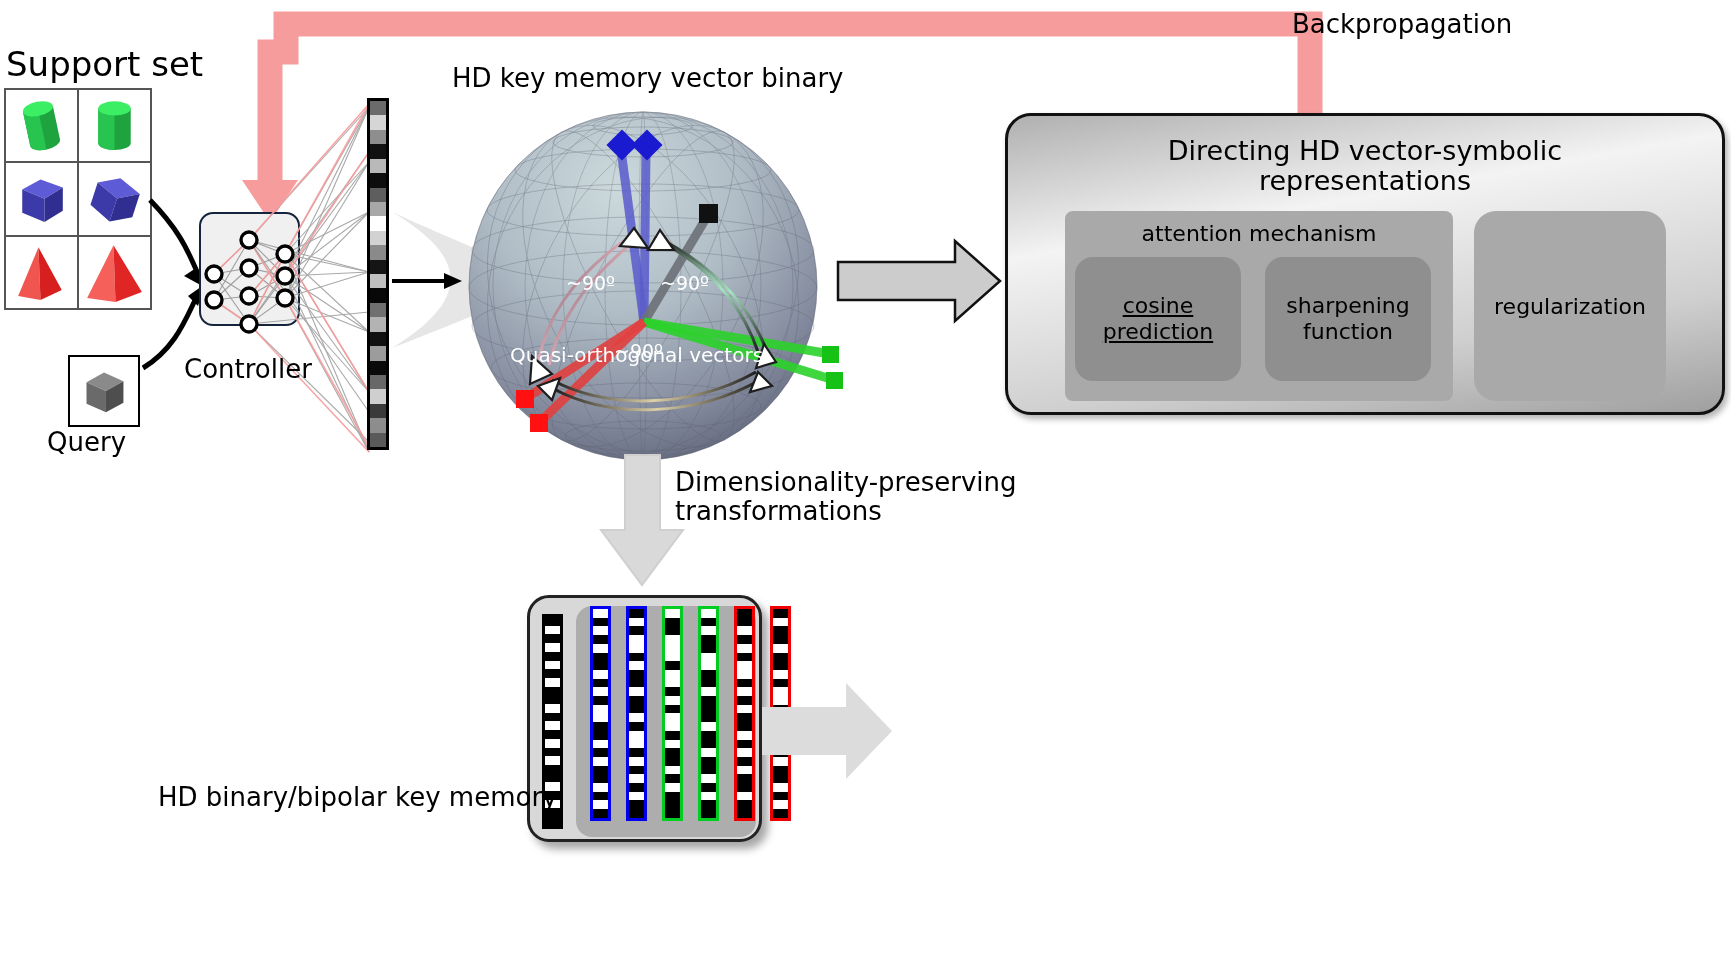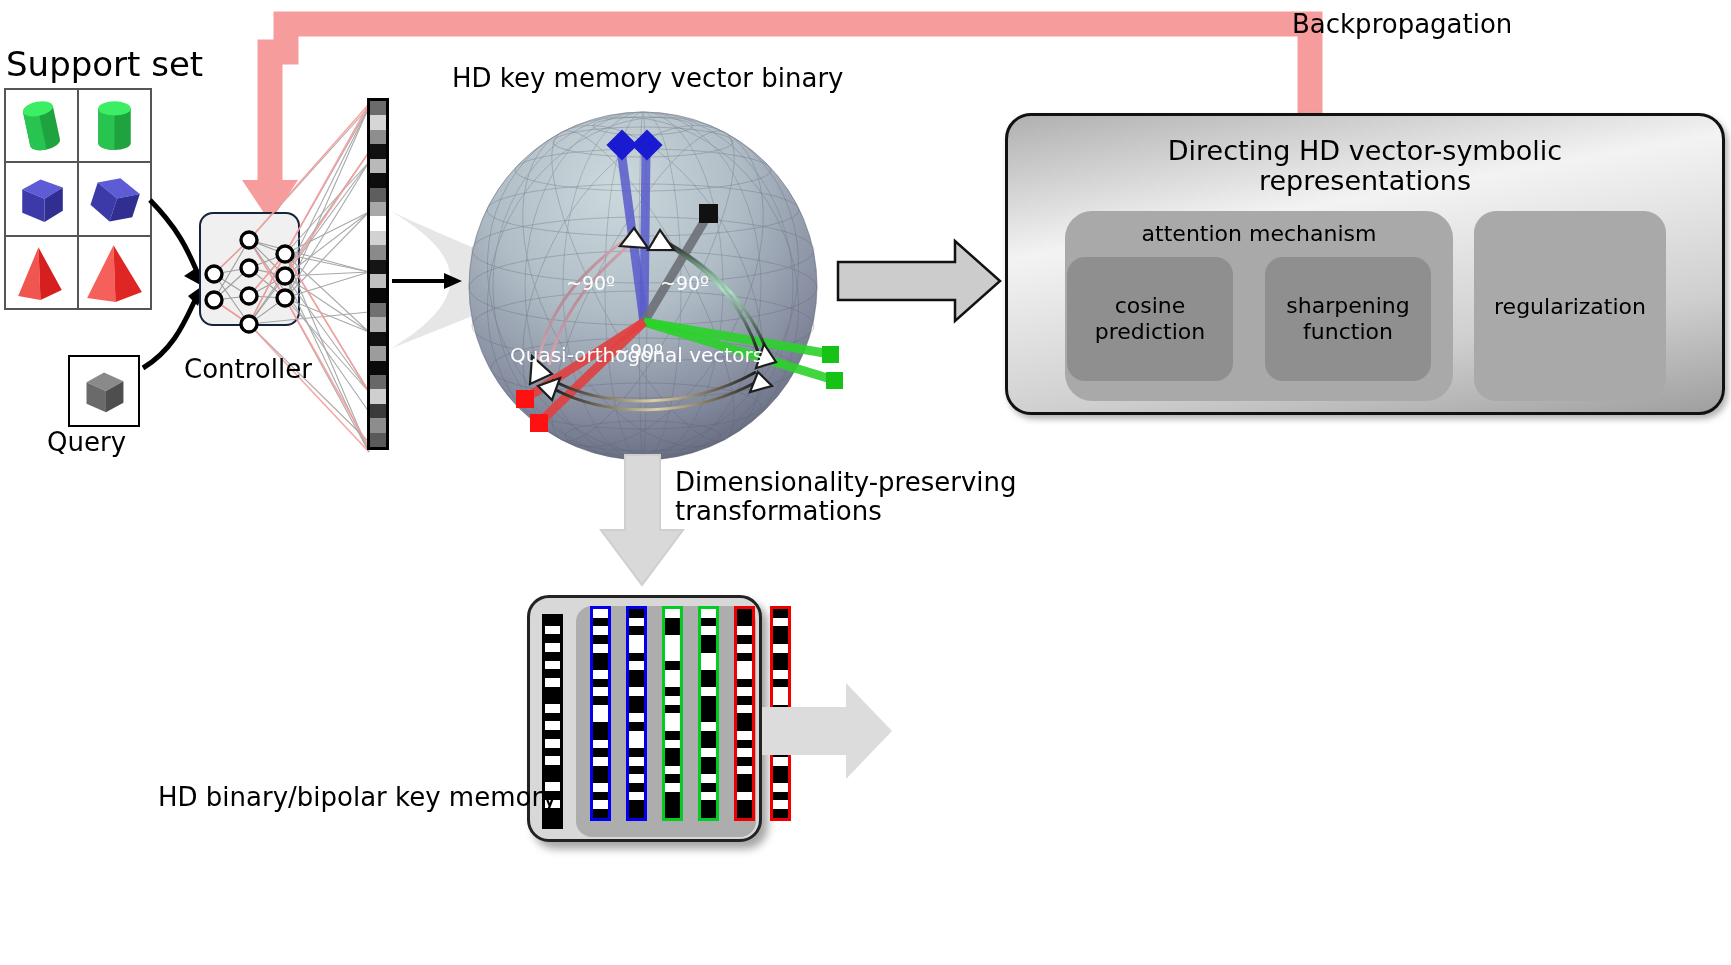--- a/index.html
+++ b/index.html
@@ -34,26 +34,26 @@
   #sphere{position:absolute;left:448px;top:110px;width:390px;height:352px;}
 
   
   #vsa-panel{position:absolute;left:1005px;top:113px;width:720px;height:302px;
       border:3px solid #111;border-radius:26px;box-sizing:border-box;
       background:linear-gradient(170deg,#b0b0b0 0%,#f3f3f3 34%,#cfcfcf 72%,#9f9f9f 100%);
       box-shadow:3px 4px 6px rgba(0,0,0,.30);}
   #vsa-title{position:absolute;left:0;right:0;top:20px;text-align:center;
       font-size:27px;line-height:1.12;}
   #attention-box{position:absolute;left:57px;top:95px;width:388px;height:190px;
-      border-radius:27px;background:#a9a9a9;box-sizing:border-box;}
+      border-radius:8px;background:#a9a9a9;box-sizing:border-box;}
   #attention-title{position:absolute;left:0;right:0;top:10px;text-align:center;font-size:22px;}
   .sub-card{position:absolute;top:46px;width:166px;height:124px;border-radius:18px;
       background:#8f8f8f;display:flex;align-items:center;justify-content:center;
       text-align:center;font-size:22px;line-height:1.18;}
-  #card-cosine{left:2px;}
+  #card-cosine{left:10px;text-decoration:underline;}
   #card-sharpen{left:200px;}
   #regularization-box{position:absolute;left:466px;top:95px;width:192px;height:190px;
       border-radius:22px;background:#a9a9a9;display:flex;align-items:center;
       justify-content:center;text-align:center;font-size:22px;}
 
   
   #mem-outer{position:absolute;left:527px;top:595px;width:235px;height:247px;
       border:3px solid #222;border-radius:22px;background:#d8d8d8;box-sizing:border-box;
       box-shadow:6px 7px 9px rgba(0,0,0,.35);}
   #mem-inner{position:absolute;left:46px;top:8px;width:180px;height:231px;

